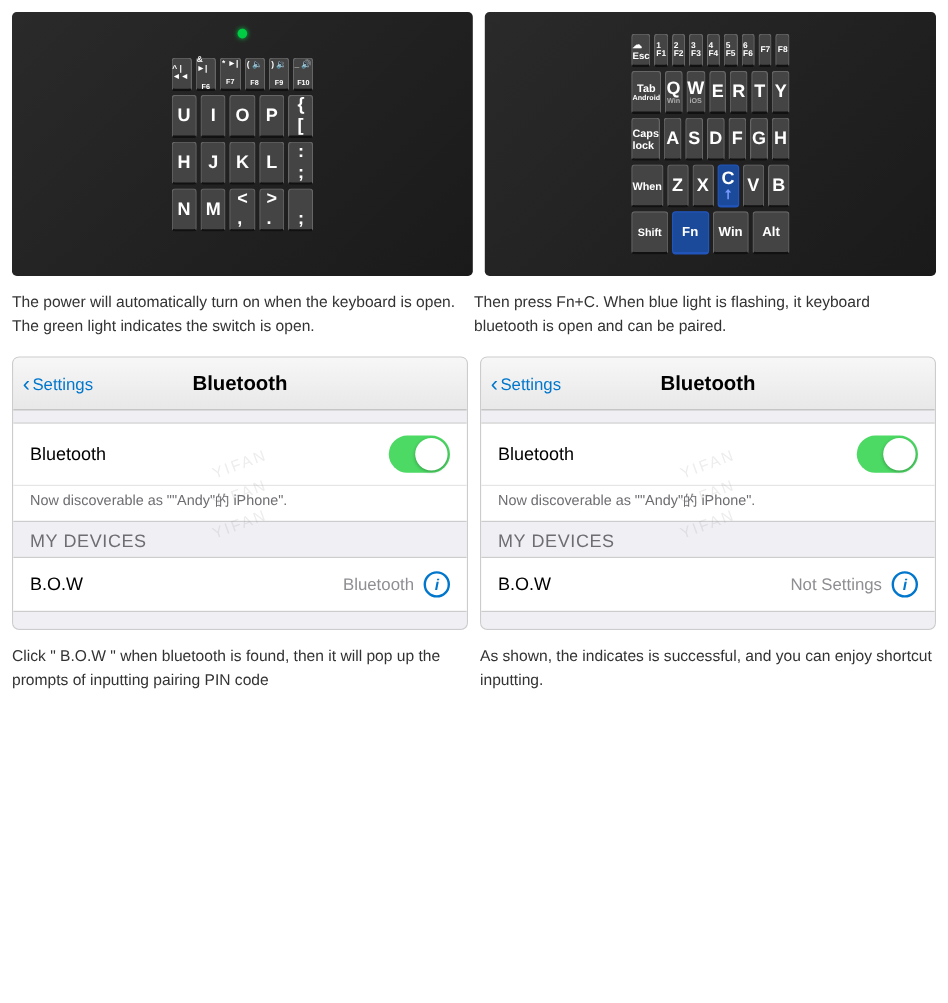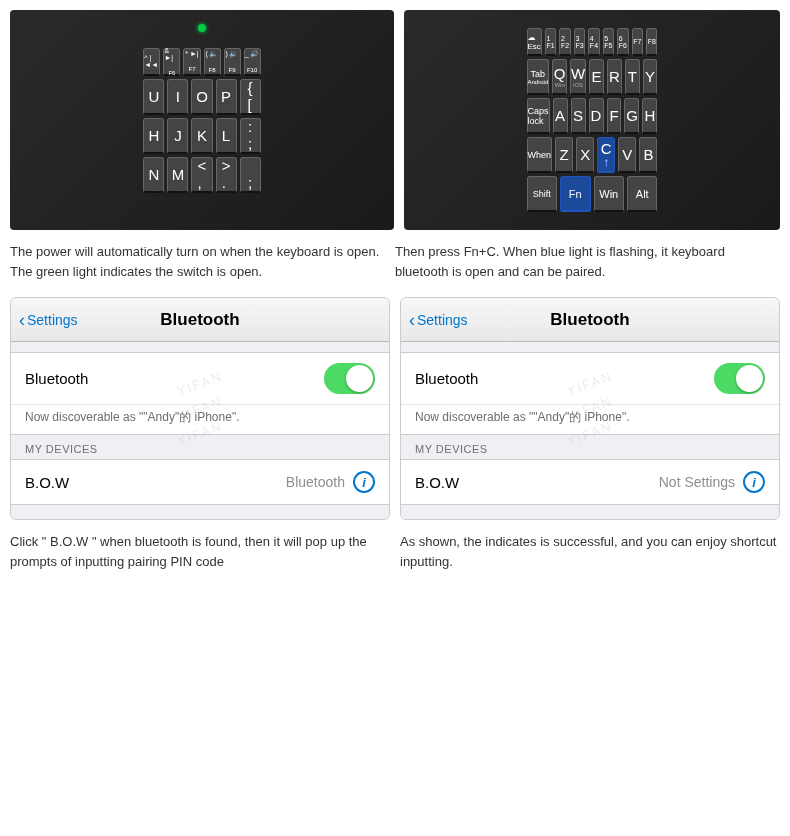--- a/index.html
+++ b/index.html
@@ -209,21 +209,21 @@
       align-items: center;
       justify-content: center;
       font-size: 13px;
       font-style: italic;
       font-weight: bold;
       flex-shrink: 0;
     }
 
     .ios-section-label {
       padding: 4px 14px 4px 14px;
-      font-size: 11px;
+      font-size: 15px;
       color: #6d6d72;
       text-transform: uppercase;
       letter-spacing: 0.5px;
     }
 
     .ios-discoverable {
       padding: 4px 14px 8px 14px;
       font-size: 12px;
       color: #6d6d72;
     }
@@ -257,21 +257,21 @@
     .kb-key {
       background: #444;
       border-radius: 3px;
       border: 1px solid #666;
       border-bottom: 2px solid #111;
       color: #fff;
       display: flex;
       flex-direction: column;
       align-items: center;
       justify-content: center;
-      font-weight: normal;
+      font-weight: bold;
       flex: 1;
       height: 36px;
       font-size: 15px;
       position: relative;
     }
 
     .kb-key.sm { font-size: 9px; }
     .kb-key.fn-row { height: 28px; font-size: 8px; }
     .kb-key.blue-key { background: #1a4a99; border-color: #2255bb; }
 

